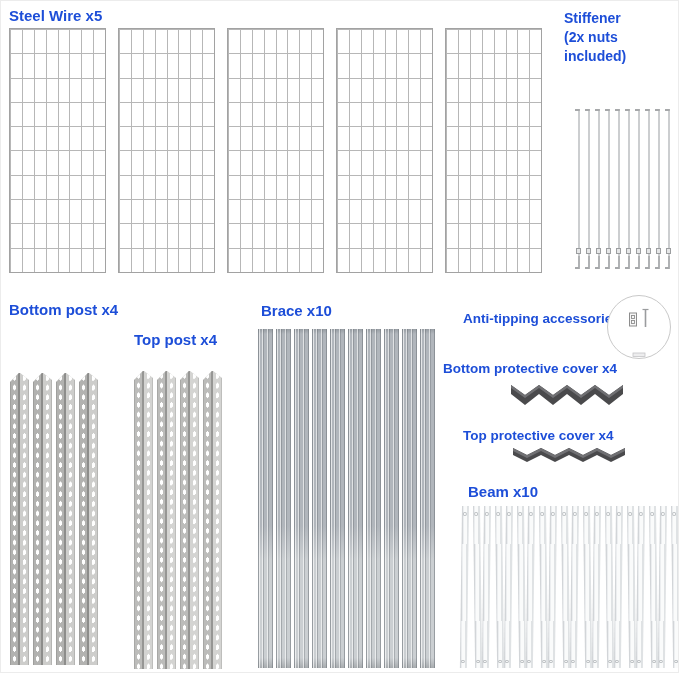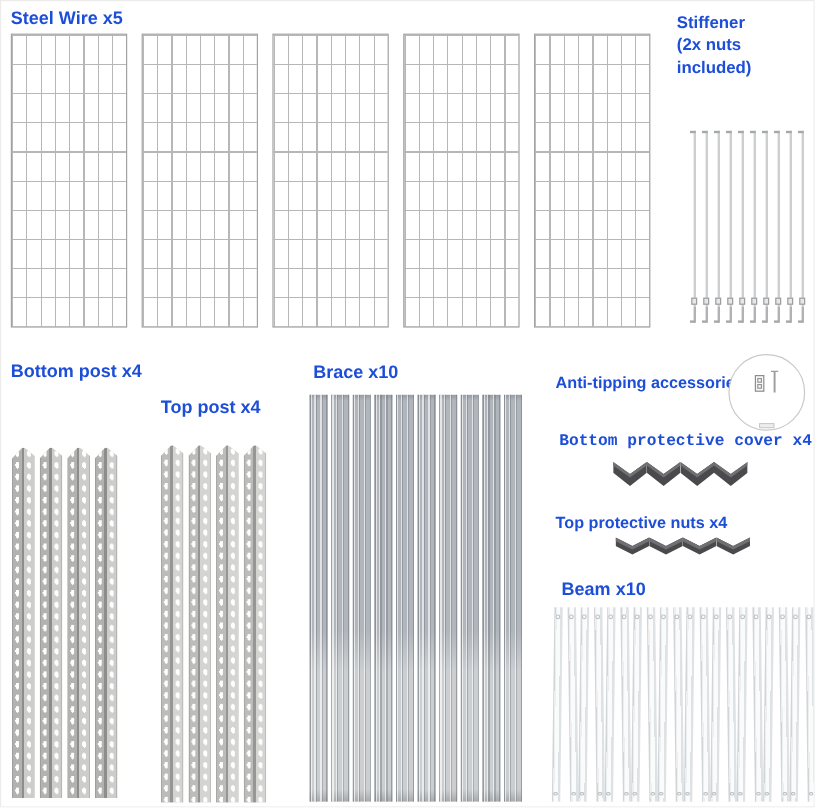--- a/index.html
+++ b/index.html
@@ -226,21 +226,21 @@
 
       <g>
         <line x1="39.5" y1="16" x2="39.5" y2="33" stroke="#9a9c9e" stroke-width="1.6"></line>
         <line x1="36.5" y1="15.5" x2="42.5" y2="15.5" stroke="#9a9c9e" stroke-width="1.2"></line>
       </g>
 
       <rect x="27" y="59" width="12" height="3.5" fill="#ededee" stroke="#c4c4c6" stroke-width="0.8"></rect>
     </svg>
   </div>
 
-  <div class="lbl lbl-md" style="left:465px;top:360px;font-family:Liberation Mono, monospace;">Bottom protective cover x4</div>
+  <div class="lbl lbl-md" style="left:442px;top:360px;">Bottom protective cover x4</div>
   <div class="covers covers-bottom">
 
       <svg width="28" height="23" viewBox="0 0 28 23">
         <path d="M0,2 L14,12 L28,2 L28,11 L14,22 L0,11 Z" fill="#4a4a4c"></path>
         <path d="M0,2 L14,12 L28,2 L28,5 L14,15 L0,5 Z" fill="#707073"></path>
       </svg>
 
       <svg width="28" height="23" viewBox="0 0 28 23">
         <path d="M0,2 L14,12 L28,2 L28,11 L14,22 L0,11 Z" fill="#4a4a4c"></path>
         <path d="M0,2 L14,12 L28,2 L28,5 L14,15 L0,5 Z" fill="#707073"></path>
@@ -250,21 +250,21 @@
         <path d="M0,2 L14,12 L28,2 L28,11 L14,22 L0,11 Z" fill="#4a4a4c"></path>
         <path d="M0,2 L14,12 L28,2 L28,5 L14,15 L0,5 Z" fill="#707073"></path>
       </svg>
 
       <svg width="28" height="23" viewBox="0 0 28 23">
         <path d="M0,2 L14,12 L28,2 L28,11 L14,22 L0,11 Z" fill="#4a4a4c"></path>
         <path d="M0,2 L14,12 L28,2 L28,5 L14,15 L0,5 Z" fill="#707073"></path>
       </svg>
     </div>
 
-  <div class="lbl lbl-md" style="left:462px;top:427px;">Top protective nuts x4</div>
+  <div class="lbl lbl-md" style="left:462px;top:427px;">Top protective cover x4</div>
   <div class="covers covers-top">
 
       <svg width="28" height="17" viewBox="0 0 28 17">
         <path d="M0,2 L14,9 L28,2 L28,9 L14,16 L0,9 Z" fill="#4a4a4c"></path>
         <path d="M0,2 L14,9 L28,2 L28,5 L14,12 L0,5 Z" fill="#707073"></path>
       </svg>
 
       <svg width="28" height="17" viewBox="0 0 28 17">
         <path d="M0,2 L14,9 L28,2 L28,9 L14,16 L0,9 Z" fill="#4a4a4c"></path>
         <path d="M0,2 L14,9 L28,2 L28,5 L14,12 L0,5 Z" fill="#707073"></path>

